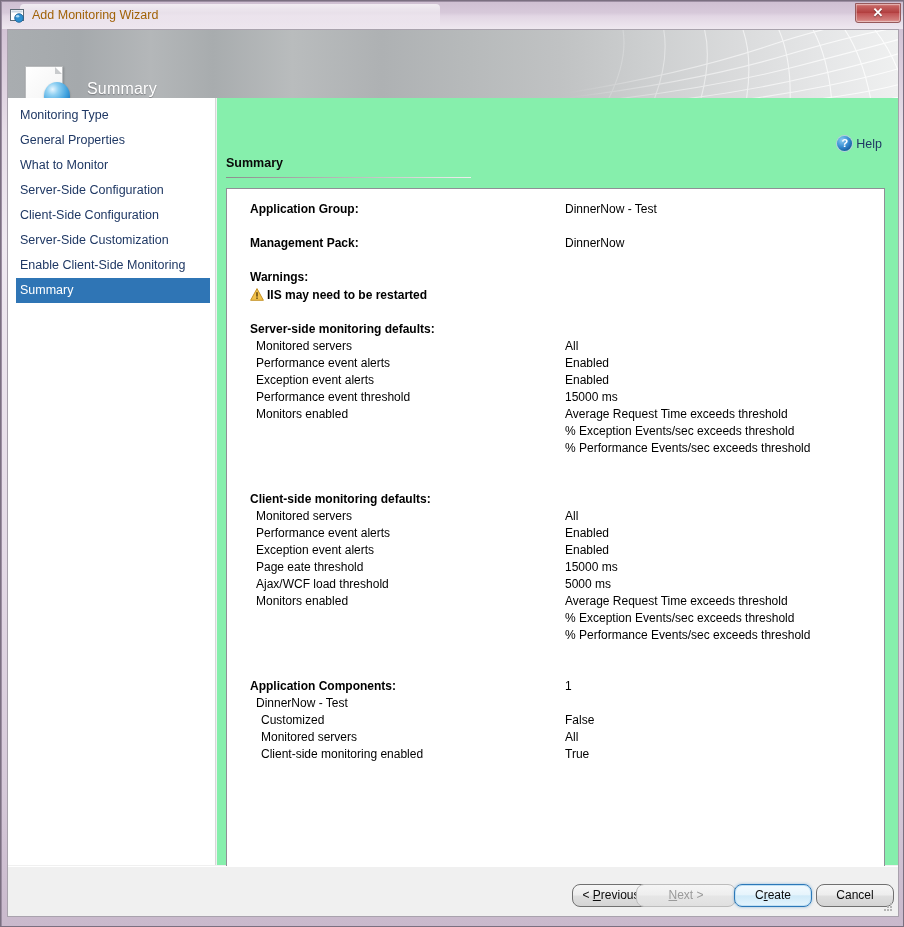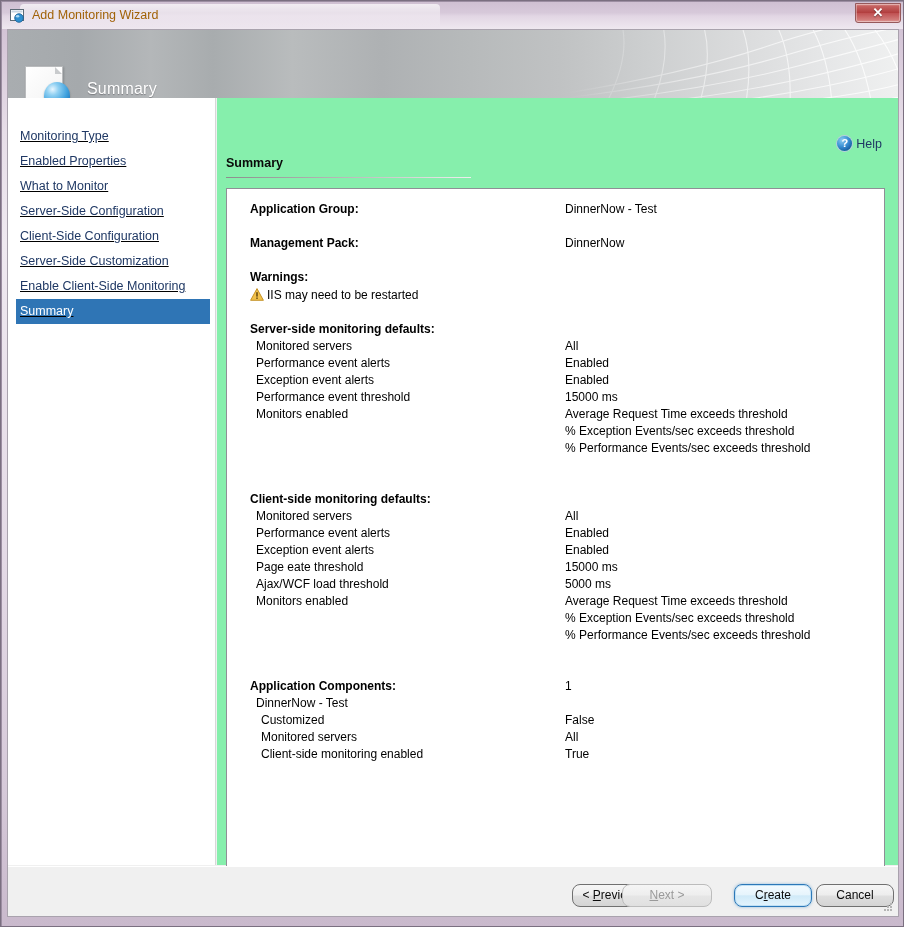--- a/index.html
+++ b/index.html
@@ -191,21 +191,21 @@
     margin: 0 6px;
     height: 25px;
     line-height: 25px;
     padding-left: 6px;
     font-size: 12.5px;
     color: #1f3864;
     white-space: nowrap;
     cursor: pointer;
     box-sizing: border-box;
   }
-  .nav-list { padding-top: 26px; text-decoration: underline; }
+  .nav-list { padding-top: 5px; }
   .nav-item.selected {
     background: #2f75b5;
     color: #ffffff;
     margin: 0 6px 0 8px;
     padding-left: 4px;
     width: 194px;
   }
 
   
   .content {
@@ -290,21 +290,21 @@
   .row.head .lbl { font-weight: bold; }
   .row.indent .lbl { left: 29px; }
   .row.indent2 .lbl { left: 34px; }
   .row.spacer { height: 17px; }
 
   .warn-row { position: relative; height: 18px; line-height: 18px; }
   .warn-row .wtxt {
     position: absolute;
     left: 40px;
     font-size: 12px;
-    font-weight: normal;
+    font-weight: bold;
     color: #000000;
   }
   .warn-icon {
     position: absolute;
     left: 23px; top: 2px;
     width: 14px; height: 13px;
   }
 
   
   .footer {
@@ -337,21 +337,21 @@
     background: linear-gradient(to bottom, #f5f5f5 0%, #eeeeee 48%, #e6e6e6 52%, #e0e0e0 100%);
     cursor: default;
   }
   .btn.default {
     border: 1px solid #2c78b8;
     box-shadow: inset 0 0 0 1px #bfe0f5, 0 0 3px rgba(59,140,200,0.55);
     background: linear-gradient(to bottom, #f4fbff 0%, #e6f4fc 46%, #d0eaf8 52%, #e3f4fd 100%);
   }
   .btn u { text-decoration: underline; }
   #btn-previous { left: 564px; width: 78px; }
-  #btn-next     { left: 614px; width: 90px; }
+  #btn-next     { left: 628px; width: 100px; }
   #btn-create   { left: 726px; width: 78px; }
   #btn-cancel   { left: 808px; width: 78px; }
 
   .grip {
     position: absolute;
     right: 4px; bottom: 3px;
     width: 12px; height: 12px;
   }
 </style>
 </head>
@@ -416,21 +416,21 @@
         </g>
       </svg>
       <div class="banner-icon-page"></div>
       <div class="banner-icon-ball"></div>
       <div class="banner-title">Summary</div>
     </div>
 
     <div class="sidebar">
       <div class="nav-list" id="nav-list">
           <div class="nav-item"><span>Monitoring Type</span></div>
-          <div class="nav-item"><span>Enabled Properties</span></div>
+          <div class="nav-item"><span>General Properties</span></div>
           <div class="nav-item"><span>What to Monitor</span></div>
           <div class="nav-item"><span>Server-Side Configuration</span></div>
           <div class="nav-item"><span>Client-Side Configuration</span></div>
           <div class="nav-item"><span>Server-Side Customization</span></div>
           <div class="nav-item"><span>Enable Client-Side Monitoring</span></div>
           <div class="nav-item selected"><span>Summary</span></div>
         </div>
     </div>
 
     <div class="content">

